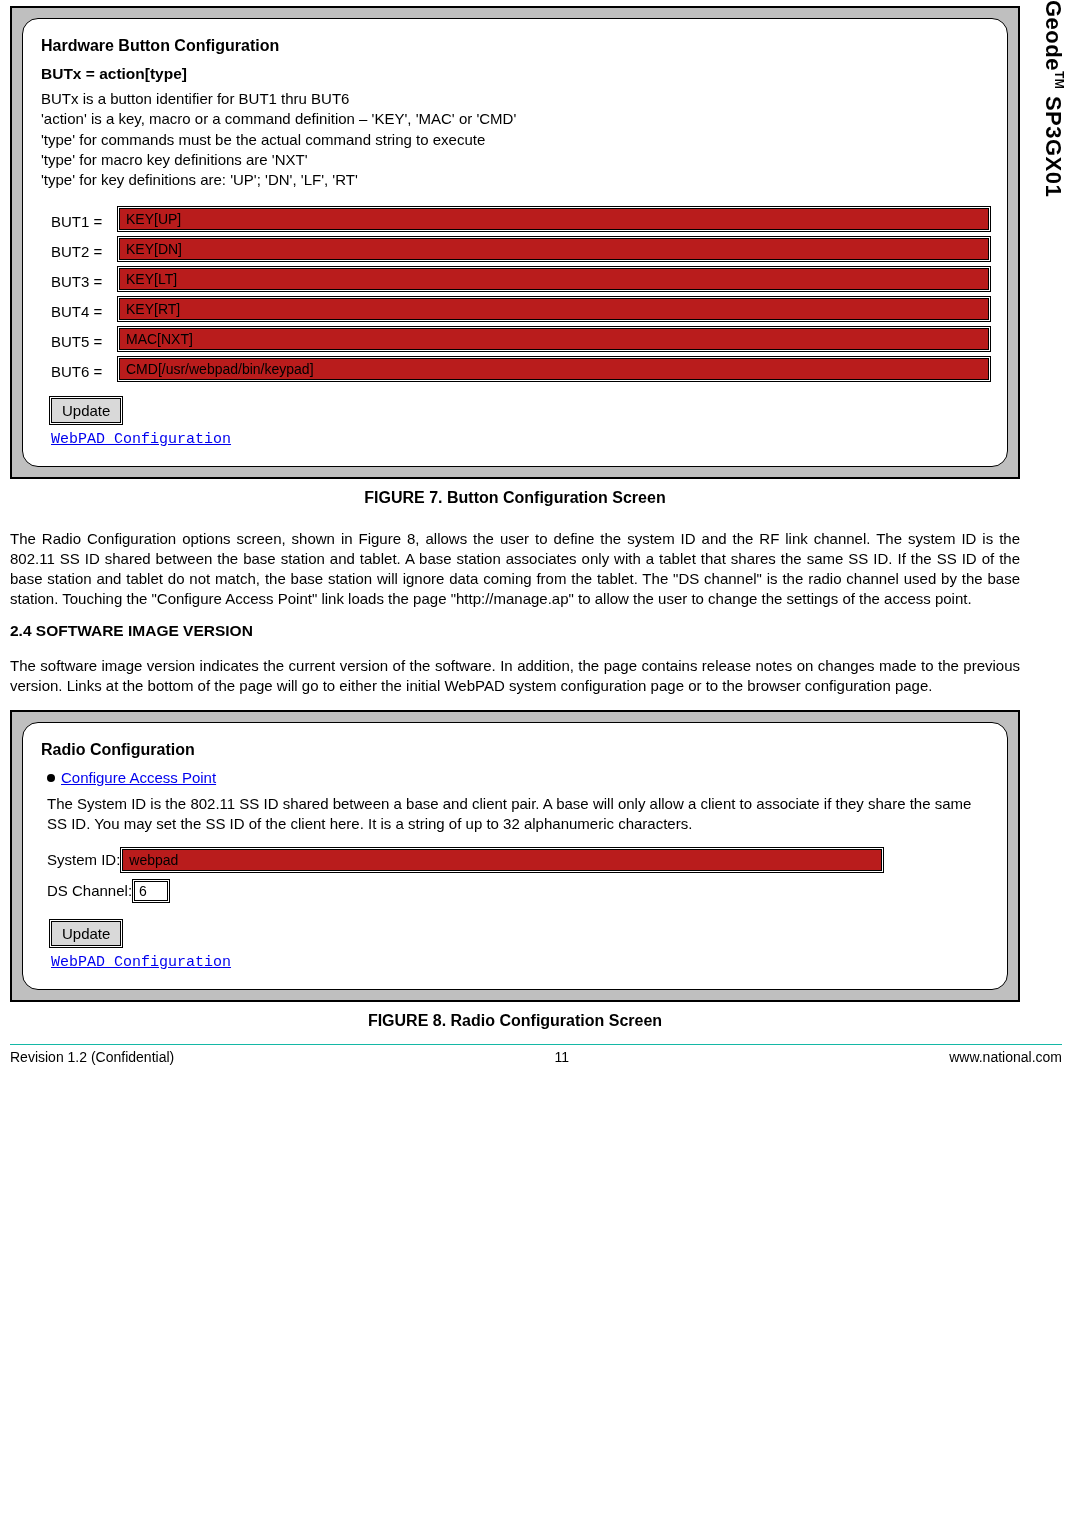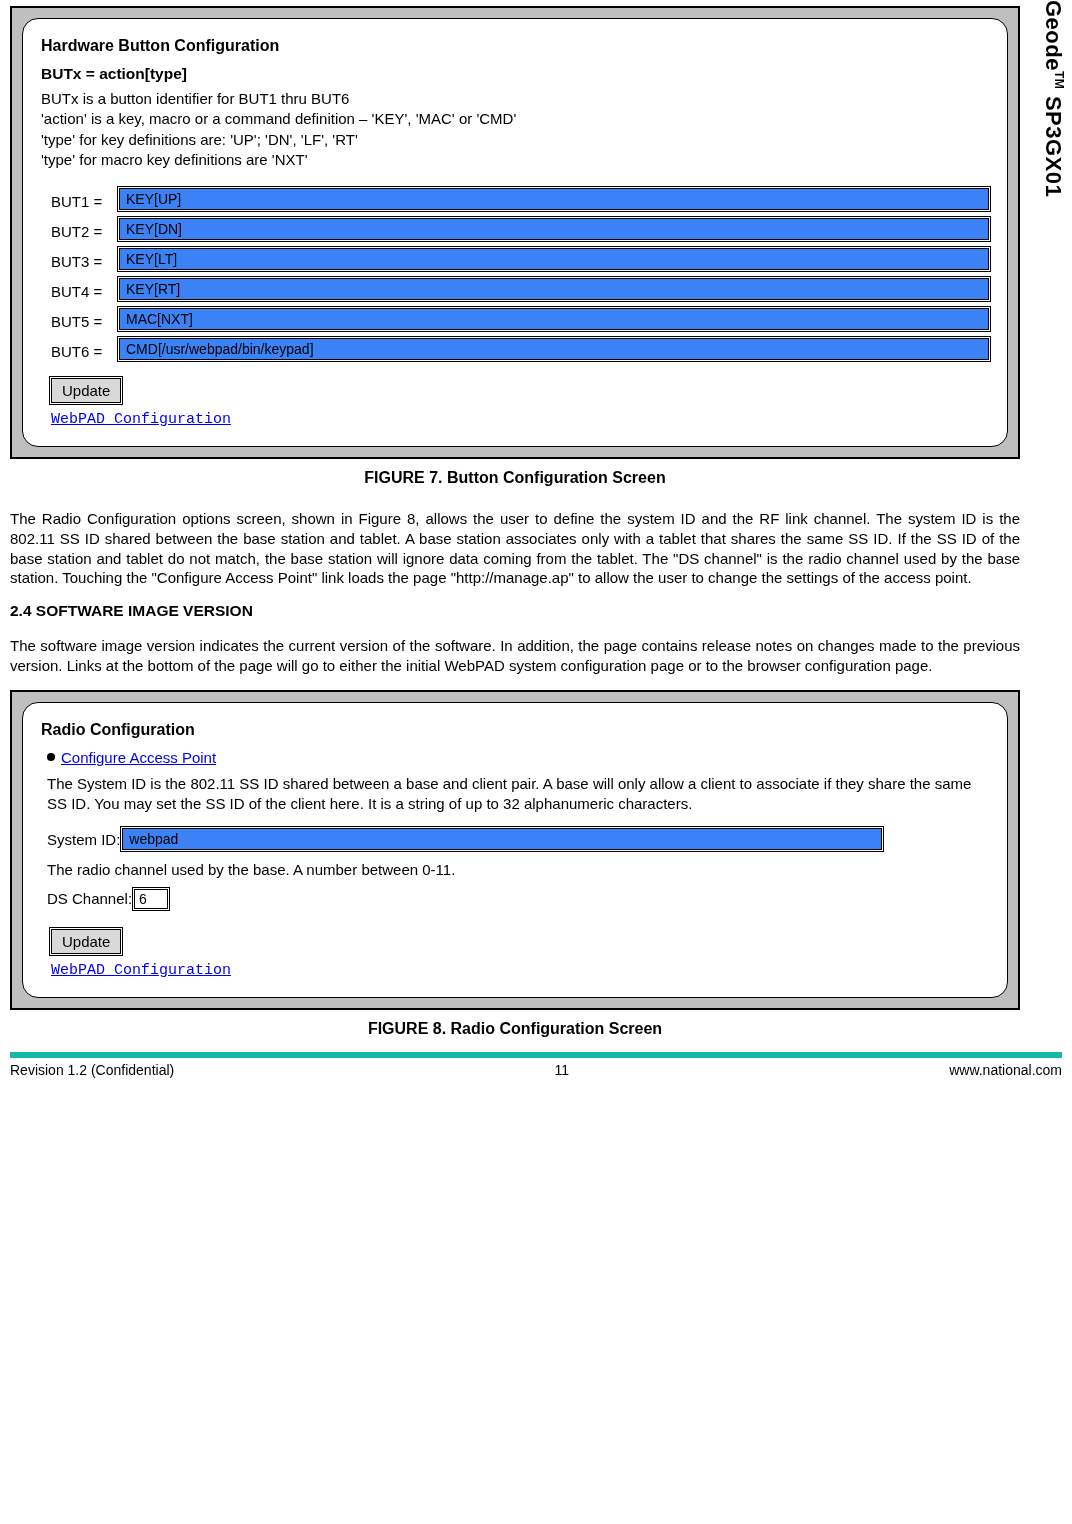--- a/index.html
+++ b/index.html
@@ -44,21 +44,21 @@
   .btn-label { width: 68px; white-space: nowrap; }
   .text-input {
     flex: 1;
     font-family: Arial, Helvetica, sans-serif;
     font-size: 14px;
     padding: 2px 6px;
     height: 22px;
     border: 1.5px solid #000;
     outline: 1px solid #000;
     outline-offset: 1px;
-    background:#3b82f6;
+    background:#b91c1c;
   }
   .update-btn {
     font-family: Arial, Helvetica, sans-serif;
     font-weight: 400;
     font-size: 15px;
     padding: 3px 10px;
     border: 1.5px solid #000;
     outline: 1px solid #000;
     outline-offset: 1px;
     background:#d9d9d9;
@@ -87,41 +87,42 @@
     font-size: 14px;
     padding: 1px 4px;
     height: 20px;
     border: 1.5px solid #000;
     outline: 1px solid #000;
     outline-offset: 1px;
     background:#fff;
     text-align:left;
   }
   .sys-input { flex:1; max-width:760px; }
-  .footer-line { border-top:6px solid #14b8a6; margin-top:14px; padding-top:4px; display:flex; justify-content:space-between; font-size:14px; }
+  .footer-line { border-top:1px solid #14b8a6; margin-top:14px; padding-top:4px; display:flex; justify-content:space-between; font-size:14px; }
   .footer-line .mid { text-align:center; flex:1; }
 </style>
 </head>
 <body>
 
 <div class="side-title">
   <span>Geode</span><sup>TM</sup><span> SP3GX01</span>
 </div>
 
 <div class="content">
 
   <div class="outer-box">
     <div class="panel">
       <div class="panel-title">Hardware Button Configuration</div>
       <div class="subhead">BUTx = action[type]</div>
       <div class="desc-lines">
         <div>BUTx is a button identifier for BUT1 thru BUT6</div>
         <div>'action' is a key, macro or a command definition – 'KEY', 'MAC' or 'CMD'</div>
+        <div>'type' for commands must be the actual command string to execute</div>
+        <div>'type' for macro key definitions are 'NXT'</div>
         <div>'type' for key definitions are: 'UP'; 'DN', 'LF', 'RT'</div>
-        <div>'type' for macro key definitions are 'NXT'</div>
       </div>
       <div class="btn-rows">
         <div class="btn-row">
           <span class="btn-label">BUT1 =</span>
           <input class="text-input" type="text" value="KEY[UP]" style="">
         </div>
         <div class="btn-row">
           <span class="btn-label">BUT2 =</span>
           <input class="text-input" type="text" value="KEY[DN]" style="">
         </div>
@@ -159,21 +160,20 @@
       <div class="panel-title">Radio Configuration</div>
       <div class="bullet-row">
         <span class="bullet-dot"></span>
         <a href="#" class="bullet-link">Configure Access Point</a>
       </div>
       <div class="radio-desc">The System ID is the 802.11 SS ID shared between a base and client pair. A base will only allow a client to associate if they share the same SS ID. You may set the SS ID of the client here. It is a string of up to 32 alphanumeric characters.</div>
       <div class="form-row">
         <span class="form-label">System ID:</span>
         <input class="text-input sys-input" type="text" value="webpad" style="">
       </div>
-      <div class="radio-desc" style="margin-bottom:8px;">The radio channel used by the base. A number between 0-11.</div>
       <div class="form-row">
         <span class="form-label">DS Channel:</span>
         <input class="small-input" type="text" value="6" style="">
       </div>
       <button class="update-btn">Update</button><br>
       <a href="#" class="link">WebPAD Configuration</a>
     </div>
   </div>
 
   <div class="fig-caption" style="margin-bottom:6px;">FIGURE 8.  Radio Configuration Screen</div>

